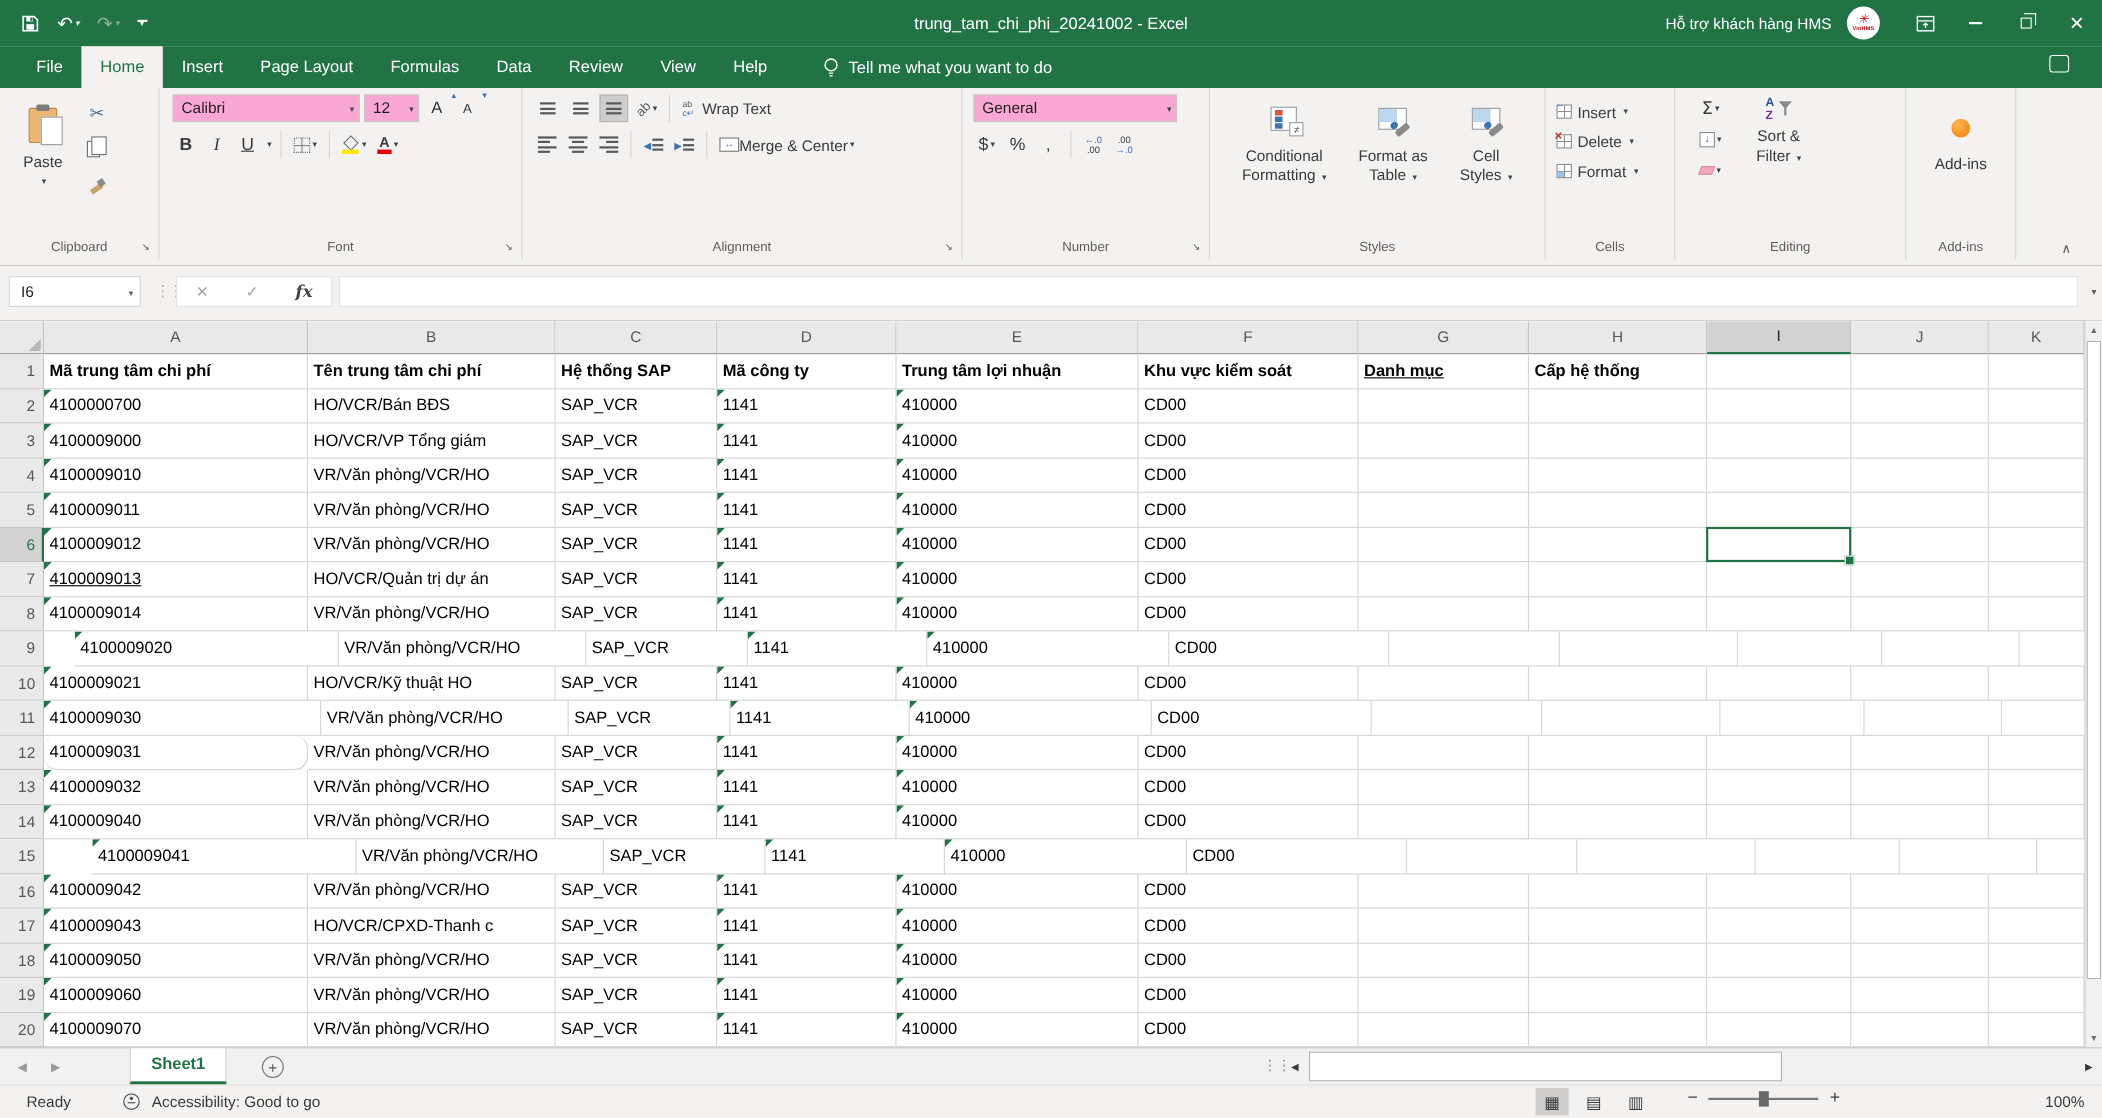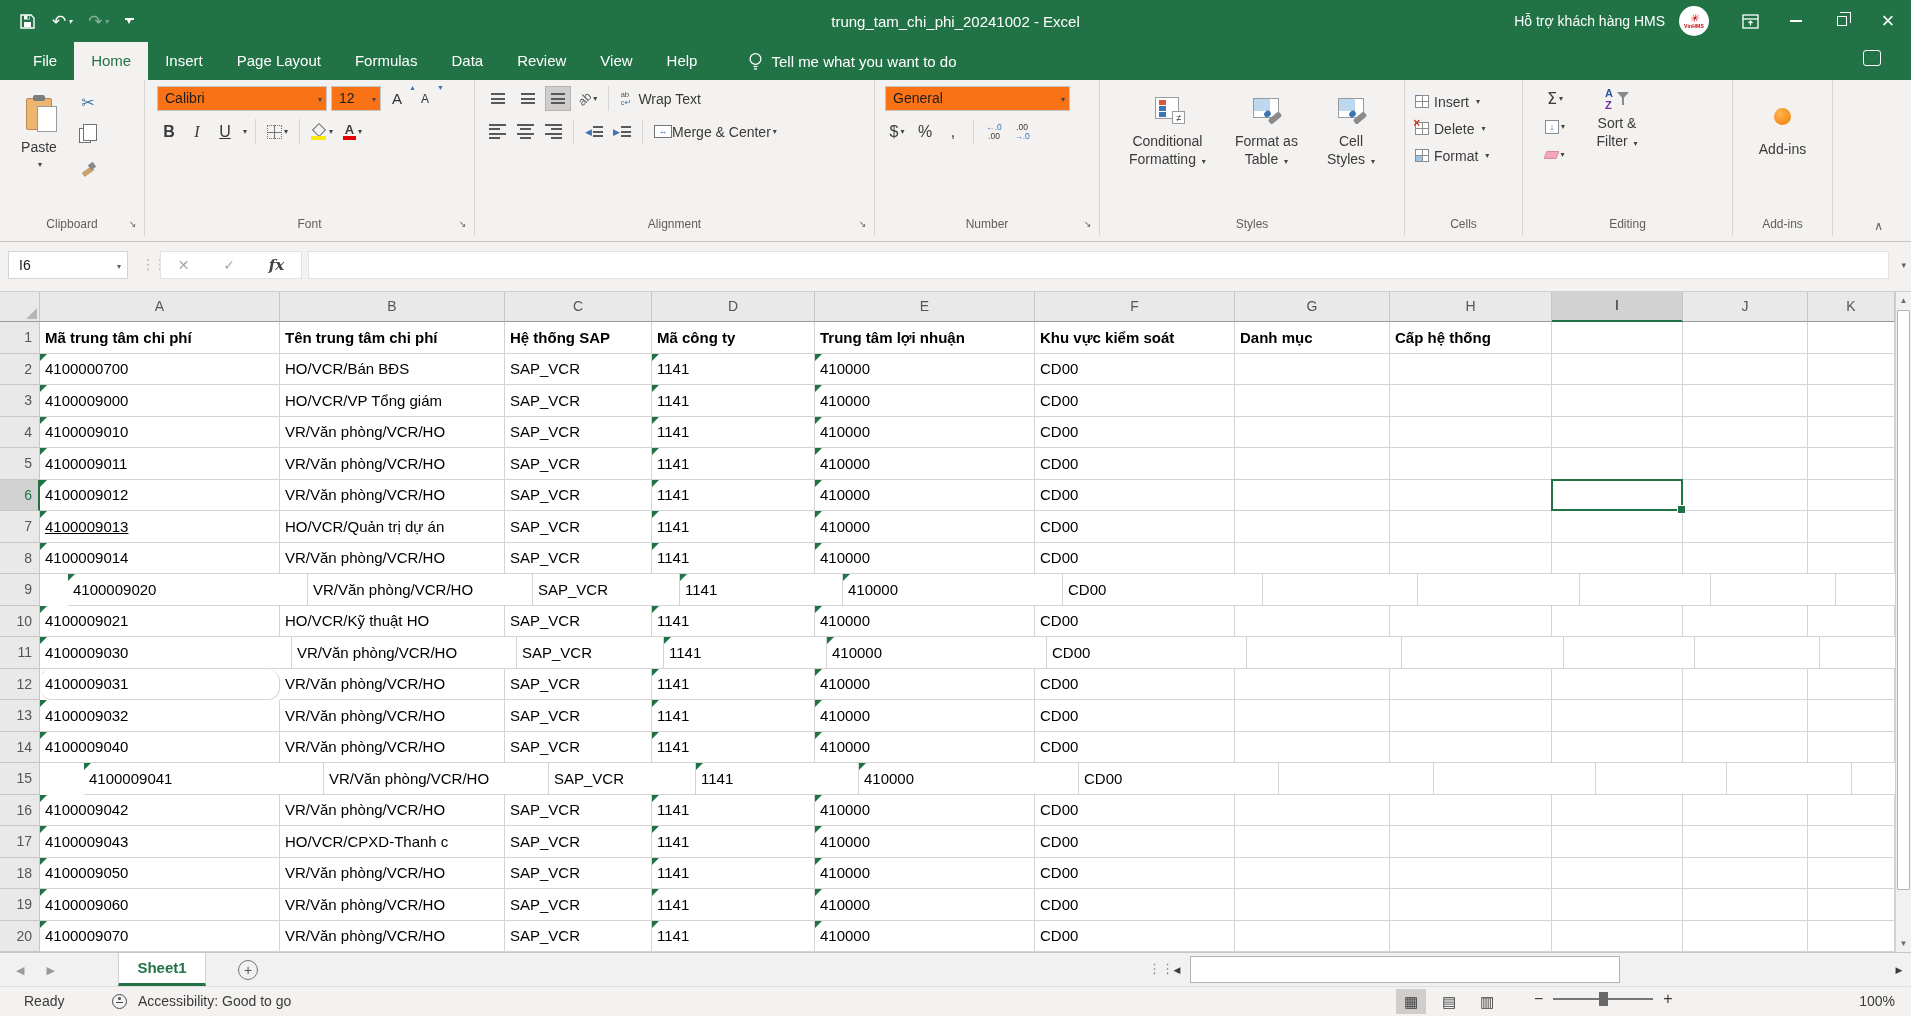--- a/index.html
+++ b/index.html
@@ -57,21 +57,21 @@
   .clipsmall{position:absolute;left:76px;top:10px;display:flex;flex-direction:column;gap:8px}
   .cut{color:#41719c;font-size:16px}
   .copyic{position:relative;width:12px;height:15px;border:1.2px solid #707070;background:#fff}
   .copyic::before{content:"";position:absolute;left:3px;top:-5px;width:12px;height:15px;border:1.2px solid #707070;background:#fff}
   .brushic{width:14px;height:14px;position:relative}
   .brushic::before{content:"";position:absolute;left:1px;top:7px;width:12px;height:5px;background:#caa26e;transform:rotate(-35deg);border-radius:1px}
   .brushic::after{content:"";position:absolute;left:8px;top:1px;width:6px;height:6px;background:#8a8a8a;transform:rotate(-35deg)}
 
   
   .g-font{left:145px;width:330px;padding:6px 8px 0 12px}
-  .combo{position:relative;height:25px;background:#f97316;border:1px solid #c8c6c4;font-size:14px;color:#1d1d1d;padding:3px 17px 0 7px;white-space:nowrap}
+  .combo{position:relative;height:25px;background:#f9a8d4;border:1px solid #c8c6c4;font-size:14px;color:#1d1d1d;padding:3px 17px 0 7px;white-space:nowrap}
   .combo .ca{position:absolute;right:4px;top:8px;font-size:8px;color:#444}
   .fnrow2{margin-top:8px}
   .bld{font-weight:bold;font-size:16px}
   .itl{font-style:italic;font-family:"Liberation Serif",serif;font-size:16px}
   .und{text-decoration:underline;font-size:16px}
   .fsz{position:relative;font-size:15px;color:#333}
   .fsz i{position:absolute;font-style:normal;font-size:7px;top:-2px;right:-7px}
   .fsz.up i{color:#3b72b5}.fsz.dn i{color:#3b72b5}
   .bordic{width:15px;height:14px;border:1px dotted #767676;background-image:linear-gradient(to right,transparent 6px,#767676 6px,#767676 7px,transparent 7px),linear-gradient(to bottom,transparent 6px,#767676 6px,#767676 7px,transparent 7px)}
   .fillic{position:relative;width:16px;height:16px}
@@ -594,21 +594,21 @@
           </div>
           <div class="c hdr" style="width: 163px;">
             <span>Mã công ty</span>
           </div>
           <div class="c hdr" style="width: 220px;">
             <span>Trung tâm lợi nhuận</span>
           </div>
           <div class="c hdr" style="width: 200px;">
             <span>Khu vực kiểm soát</span>
           </div>
-          <div class="c hdr" style="width: 155px;">
+          <div class="c hdr" style="width: 155px; text-decoration: underline;">
             <span>Danh mục</span>
           </div>
           <div class="c hdr" style="width: 162px;">
             <span>Cấp hệ thống</span>
           </div>
           <div class="c hdr" style="width: 131px;"></div>
           <div class="c hdr" style="width: 125px;"></div>
           <div class="c hdr" style="width: 87px;"></div>
         </div>
         <div class="grow">

